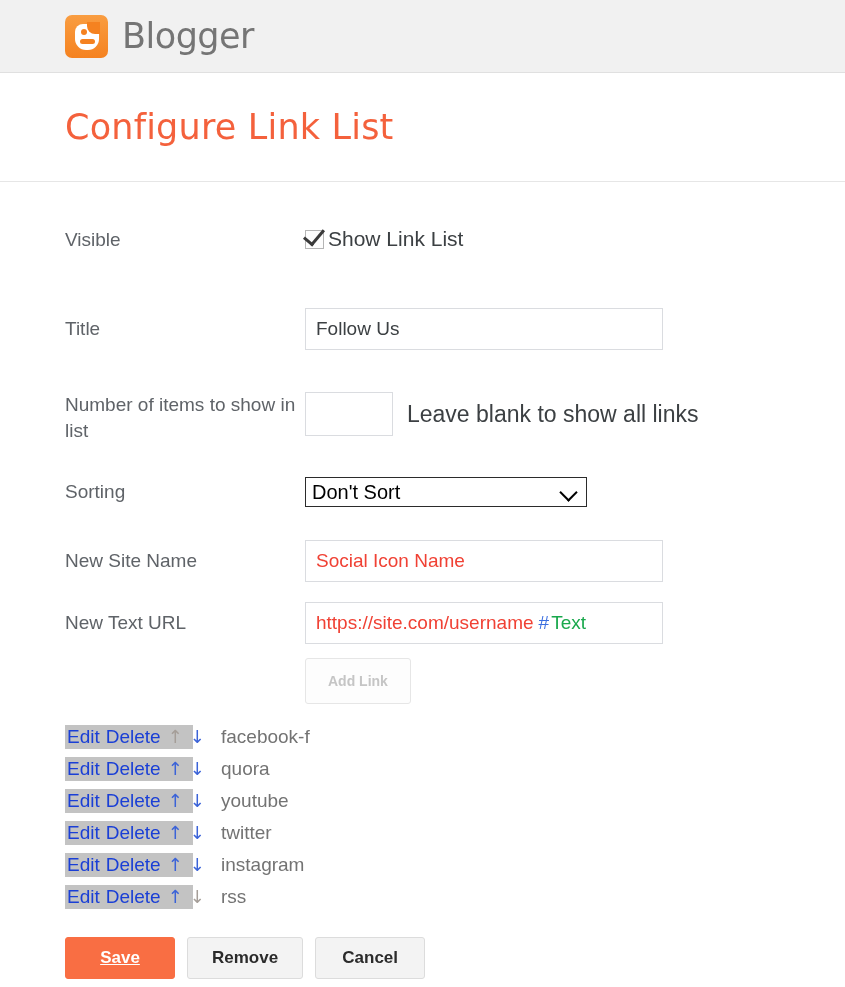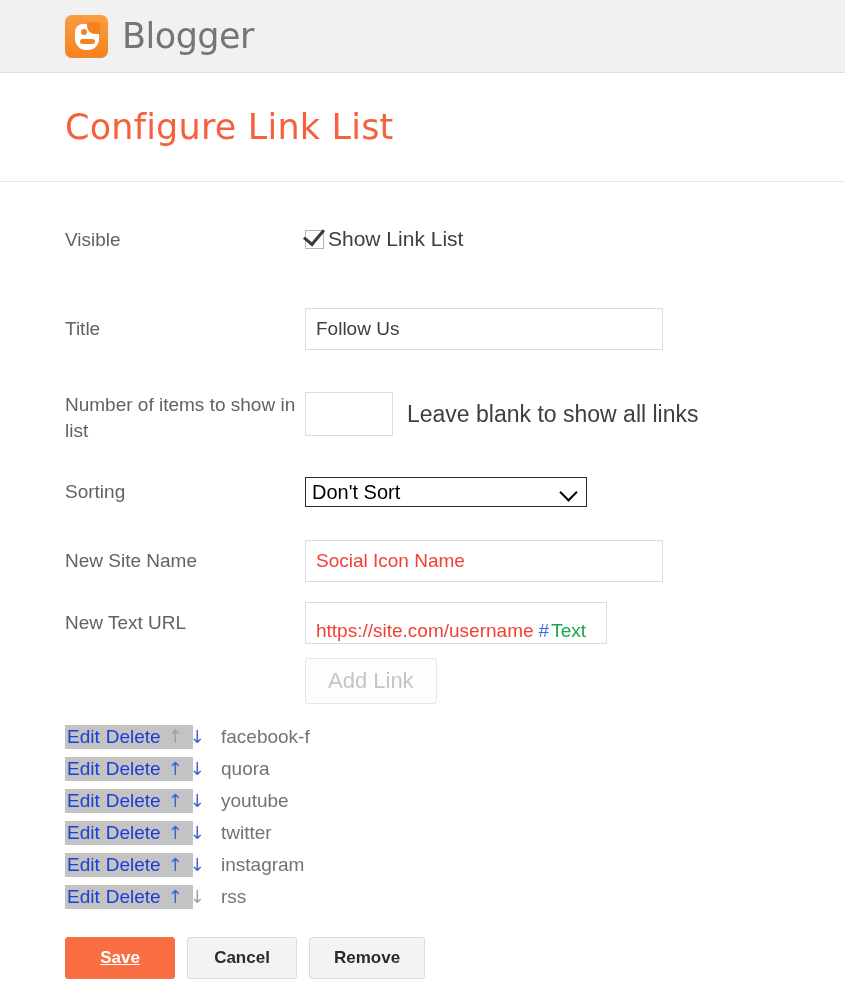--- a/index.html
+++ b/index.html
@@ -115,30 +115,30 @@
   }
   .field { flex: 1; }
 
   .inp {
     box-sizing: border-box;
     border: 1px solid #dadce0;
     background: #fff;
     font-family: "Liberation Sans", sans-serif;
     font-size: 19px;
     color: #3c4043;
-    padding: 8px 10px;
+    padding: 0 10px;
     height: 42px;
     line-height: 40px;
     outline: none;
   }
   .inp-title { width: 358px; }
   .inp-count { width: 88px; height: 44px; line-height: 42px; }
   .inp-sitename { width: 358px; color: #f04134; }
   .inp-url {
-    width: 302px;
+    width: 358px;
     display: flex;
     align-items: flex-start;
     white-space: nowrap;
     overflow: hidden;
   }
   .u-red { color: #f04134; }
   .u-blue { color: #3b6fe0; margin: 0 2px 0 5px; }
   .u-green { color: #19a84c; }
 
   .hint {
@@ -202,22 +202,22 @@
     color: #3c4043;
     margin-left: 4px;
   }
 
   
   .btn-add {
     box-sizing: border-box;
     border: 1px solid #e6e6e6;
     background: #fdfdfd;
     color: #c5c5c5;
-    font-size: 22px;
-    font-weight: normal;
+    font-size: 14px;
+    font-weight: bold;
     font-family: "Liberation Sans", sans-serif;
     padding: 0 22px;
     height: 46px;
     border-radius: 3px;
     cursor: default;
   }
 
   
   .links { margin-top: 21px; }
   .link-row {
@@ -424,17 +424,17 @@
         <span class="arrow">↑</span>
         <span class="arrow dis">↓</span>
       </span>
       <span class="link-name">rss</span>
     </div>
 
   </div>
 
   <div class="actions">
     <button class="btn btn-save">Save</button>
+    <button class="btn btn-plain">Remove</button>
     <button class="btn btn-plain">Cancel</button>
-    <button class="btn btn-plain">Remove</button>
   </div>
 
 </div>
 
 </body></html>

